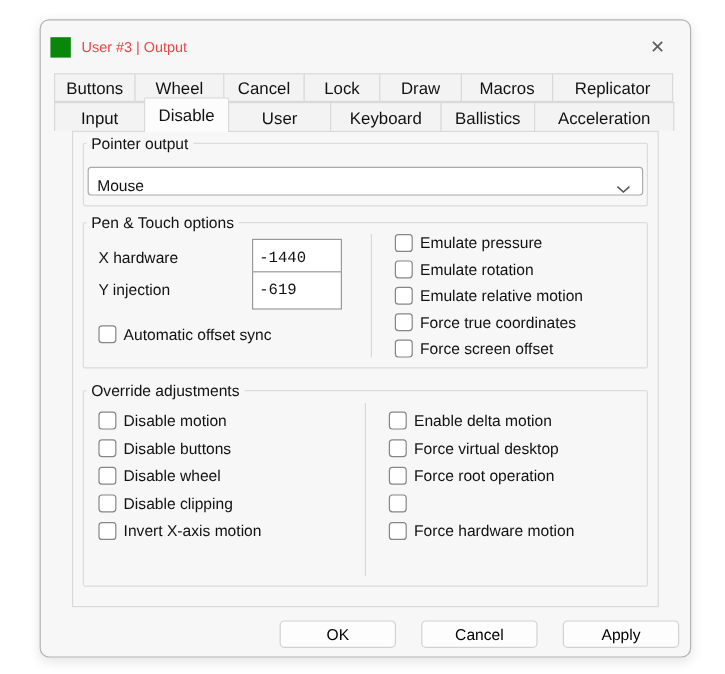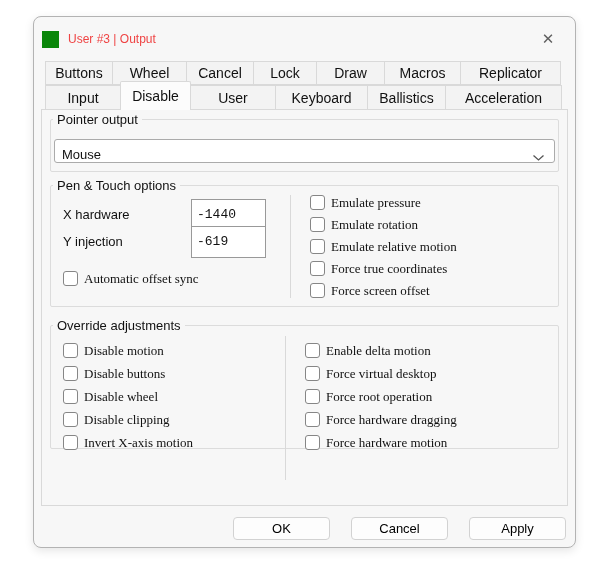--- a/index.html
+++ b/index.html
@@ -30,58 +30,58 @@
     font-size: 14px; position: relative; z-index: 1; cursor: default;
   }
   .tabrow-1 .tab { border-bottom: 1px solid #d9d9d9; }
   .tab:first-child { margin-left: 0; }
   .tab.selected {
     background: #fcfcfc; height: 29px; margin-top: -4px; margin-bottom: -1px;
     z-index: 3; border-bottom: none; border-radius: 2px 2px 0 0;
   }
   
   .panel {
-    margin: 0 7px; height: 397px;
+    margin: 0 26px; height: 397px;
     border: 1px solid #d9d9d9; background: #f7f7f7;
     position: relative; z-index: 2;
     padding: 9px 8px 0 8px;
   }
   .group { border: 1px solid #dcdcdc; border-radius: 2px; position: relative; }
   .legend {
     position: absolute; top: -9px; left: 2px; background: #f7f7f7;
     padding: 0 4px; font-size: 13px; line-height: 17px; white-space: nowrap;
   }
   .group-pointer { height: 53px; padding: 19px 3px 0 3px; }
   .combo {
     height: 24px; background: #fff; border: 1px solid #ababab; border-radius: 3px;
     display: flex; align-items: flex-end; padding: 0 9px 0 7px; font-size: 13px;
   }
   .combo .chev { margin-left: auto; display: flex; align-items: center; }
   .group-pen { height: 122px; margin-top: 13px; display: flex; }
-  .group-override { height: 124px; margin-top: 18px; display: flex; }
+  .group-override { height: 164px; margin-top: 18px; display: flex; }
   .col-left-pen { width: 239px; padding: 18px 0 0 12px; }
   .col-left-ovr { width: 234px; padding: 17px 0 0 12px; }
   .vdivider { width: 1px; background: #d9d9d9; }
   .group-pen .vdivider { margin-top: 9px; height: 103px; }
   .group-override .vdivider { margin-top: 10px; height: 144px; }
   .col-right-pen { flex: 1; padding: 9px 0 0 19px; }
   .col-right-ovr { flex: 1; padding: 17px 0 0 19px; }
   .field-row { display: flex; align-items: center; height: 21px; margin-bottom: 6px; }
   .field-label { font-size: 13px; width: 128px; }
   .field-input {
     width: 75px; height: 32px; border: 1px solid #999; background: #fff;
     font-size: 13px; font-family: Liberation Mono, monospace; padding: 0 0 0 5px; color: #111;
   }
   .check { display: flex; align-items: center; height: 15px; margin-bottom: 8px; cursor: default; }
   .col-right-pen .check { margin-bottom: 7px; }
   .check .box {
     width: 15px; height: 15px; border: 1px solid #868686; border-radius: 3px;
     background: #fff; flex: 0 0 auto;
   }
-  .check .lbl { font-size: 13px; margin-left: 6px; white-space: nowrap; font-family: Liberation Serif, serif; }
+  .check .lbl { font-size: 13px; margin-left: 6px; white-space: nowrap; }
   .pen-sync { margin-top: 19px; }
   
   .footer { display: flex; justify-content: flex-end; gap: 21px; padding: 11px 9px 0 0; }
   .btn {
     width: 97px; height: 23px; background: #fdfdfd; border: 1px solid #d2d2d2;
     border-radius: 4px; font-size: 13px; font-family: "Liberation Sans", sans-serif;
     display: flex; align-items: center; justify-content: center; cursor: default;
   }
 </style>
 </head>
@@ -203,21 +203,20 @@
         <div class="check">
           <span class="box"></span>
           <span class="lbl">Force virtual desktop</span>
         </div>
         <div class="check">
           <span class="box"></span>
           <span class="lbl">Force root operation</span>
         </div>
         <div class="check">
           <span class="box"></span>
-          <span class="lbl">Force hardware dragging</span>
         </div>
         <div class="check">
           <span class="box"></span>
           <span class="lbl">Force hardware motion</span>
         </div>
       </div>
     </div>
 
   </div>
 

